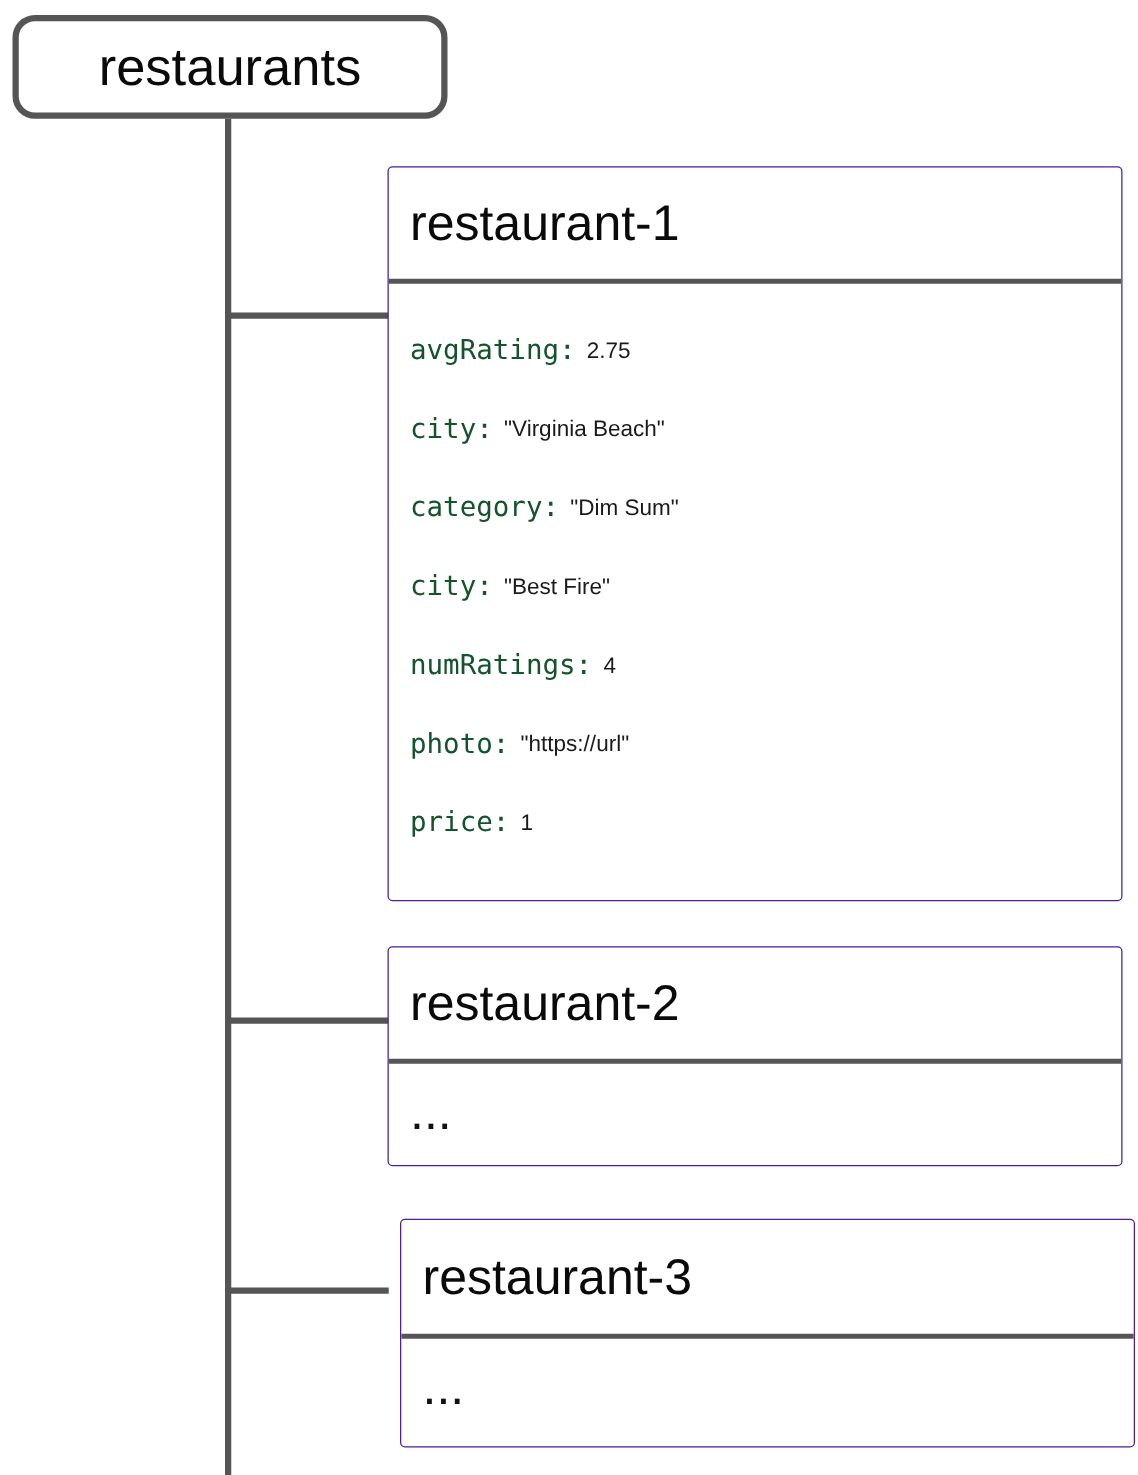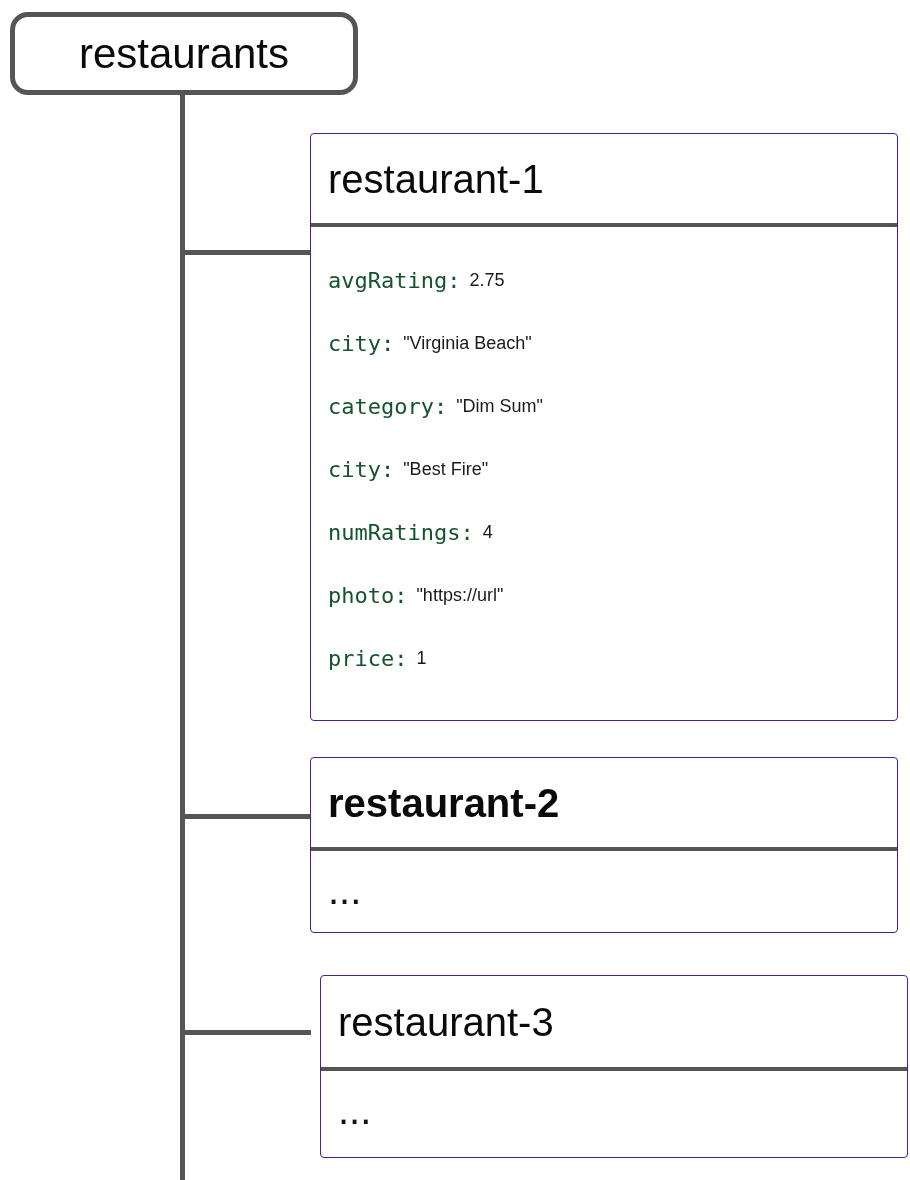--- a/index.html
+++ b/index.html
@@ -73,21 +73,21 @@
   .card-3 { left: 320px; top: 975px; width: 588px; height: 183px; }
 
   .card-header {
     box-sizing: border-box;
     border-bottom: 4px solid #555555;
     display: flex;
     align-items: center;
     padding-left: 17px;
   }
   .card-1 .card-header { height: 93px; }
-  .card-2 .card-header { height: 93px; font-weight: bold; }
+  .card-2 .card-header { height: 93px; }
   .card-3 .card-header { height: 95px; }
 
   .card-title {
     font-size: 40px;
     color: #0a0a0a;
     line-height: 1;
     white-space: nowrap;
   }
 
   .card-body {

